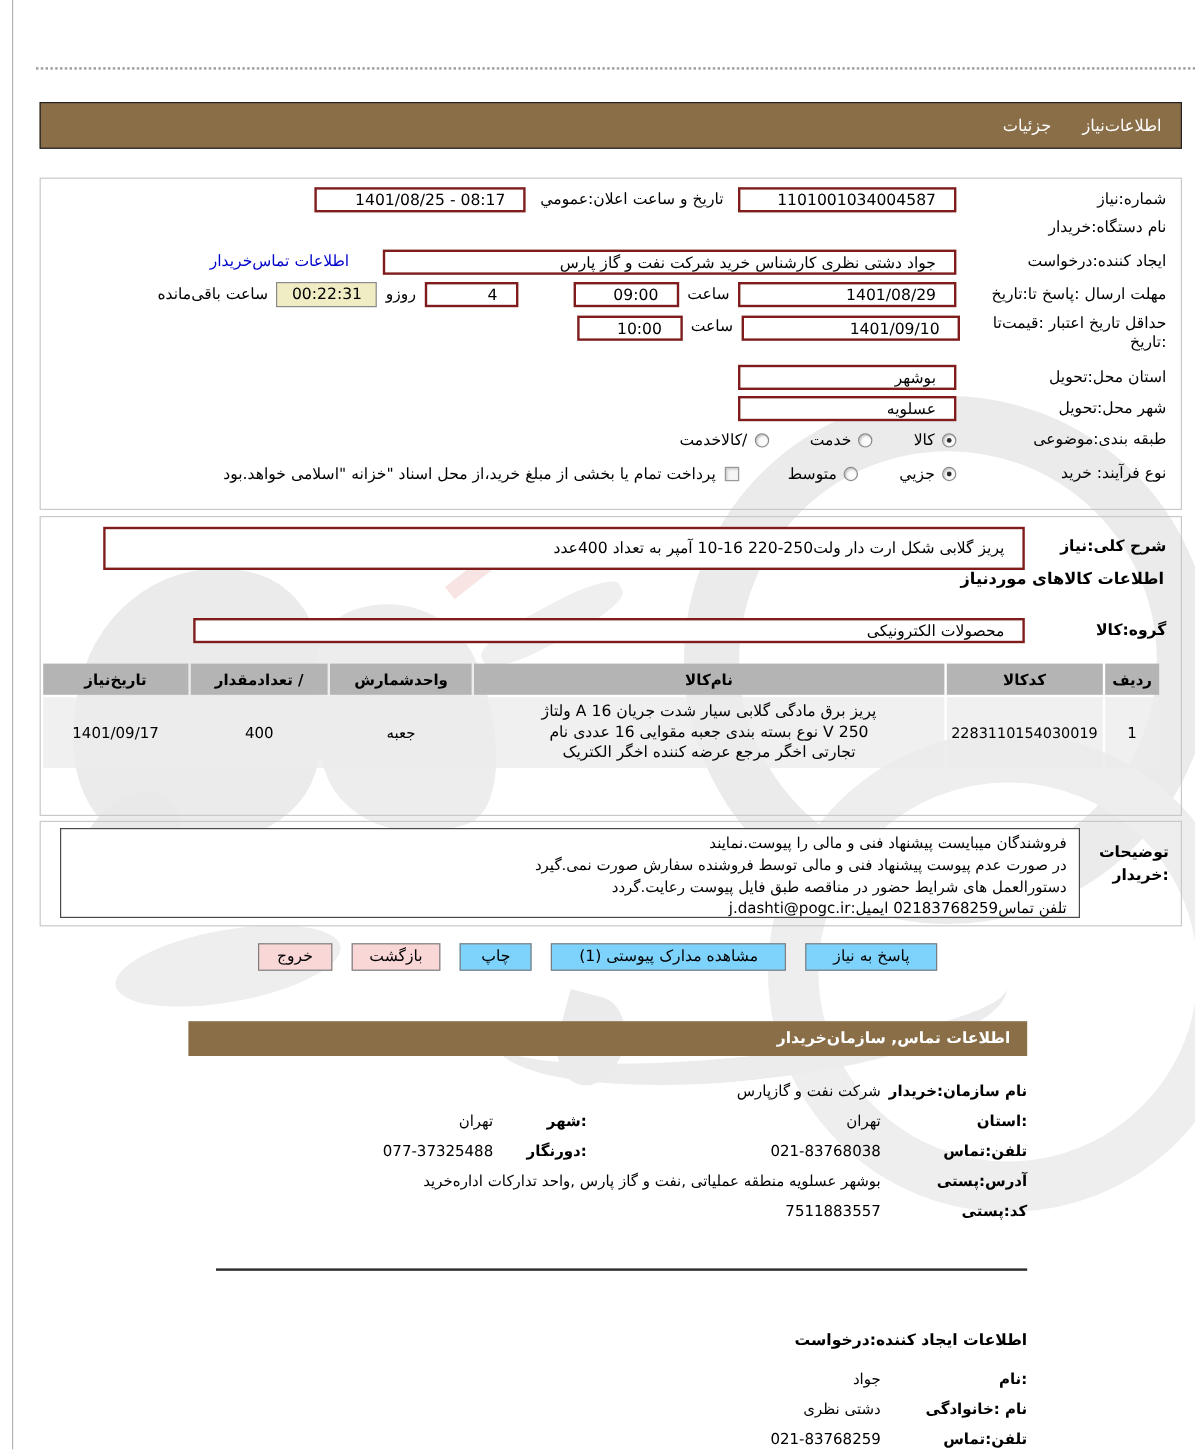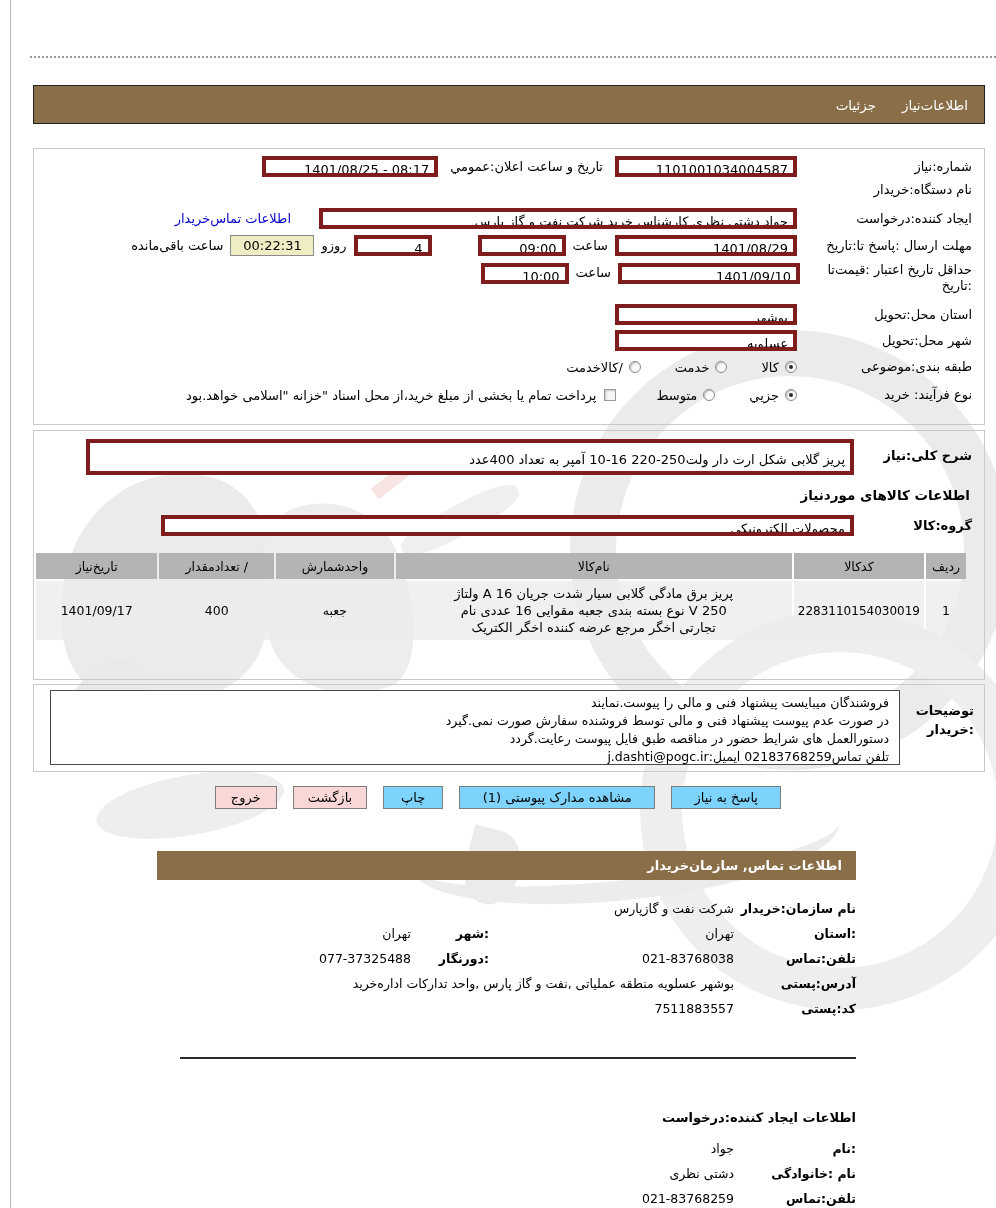--- a/index.html
+++ b/index.html
@@ -34,21 +34,21 @@
           color:#fff; font-weight:bold; font-size:13px; }
 
   
   .box { position:absolute; left:33px; width:952px; border:1px solid #c9c9c9; z-index:2; }
   .box1 { top:148px; height:277px; }
   .box2 { top:430px; height:250px; }
   .box3 { top:684px; height:88px; }
 
   .frow { position:absolute; right:12px; left:12px; display:flex; direction:rtl; align-items:center; }
   .flabel { flex:0 0 175px; font-size:13px; line-height:16px; }
-  .inp { height:21px; border:4px solid #7f1d1d; background:#fff; padding:1px 5px; line-height:17px;
+  .inp { height:21px; border:2px solid #7f1d1d; background:#fff; padding:1px 15px; line-height:17px;
          overflow:hidden; white-space:nowrap; font-size:13px; }
   .rtlv { direction:rtl; text-align:right; }
   .ltrv { direction:ltr; text-align:right; }
   .mini-label { padding:0 7px; white-space:nowrap; }
   .cream { height:21px; border:1px solid #8a8a8a; background:#f0ecc3; width:84px; text-align:center;
            direction:ltr; line-height:19px; }
   .link { color:#0000cc; margin-right:28px; white-space:nowrap; cursor:pointer; }
 
   .radio { width:12px; height:12px; border:1px solid #8a8a8a; border-radius:50%; background:#fcfcfc;
            display:inline-block; position:relative; margin-left:6px; flex:0 0 auto;
@@ -57,21 +57,21 @@
            background:#2b2b2b; border-radius:50%; }
   .chk { width:12px; height:12px; border:1px solid #999; background:#f5f5f5; display:inline-block;
          margin-left:8px; flex:0 0 auto; box-shadow:inset 1px 1px 2px rgba(0,0,0,0.2); }
   .optlabel { margin-left:34px; white-space:nowrap; }
   .b2label { flex:0 0 118px; font-weight:bold; }
   .heading { position:absolute; right:14px; font-weight:bold; font-size:13.5px; direction:rtl; }
 
   
   .gtable { position:absolute; right:16px; top:120px; direction:rtl; border-collapse:separate;
             border-spacing:2px; font-size:12.5px; }
-  .gtable th { background:#b4b4b4; font-weight:normal; height:26px; padding:2px 6px; text-align:center; }
+  .gtable th { background:#b4b4b4; font-weight:bold; height:26px; padding:2px 6px; text-align:center; }
   .gtable td { background:rgba(236,236,236,0.78); text-align:center; vertical-align:middle; padding:3px 4px; }
   .col-idx { width:40px; } .col-code { width:118px; } .col-name { width:412px; }
   .col-unit { width:120px; } .col-qty { width:118px; } .col-date { width:124px; }
   .name-cell { padding:4px 55px !important; line-height:17px; font-size:13px; direction:rtl; }
   .nowrap { white-space:nowrap; }
 
   
   .notes-label { position:absolute; right:10px; top:16px; width:72px; font-weight:bold; direction:rtl;
                  text-align:right; line-height:19px; }
   .notes-area { position:absolute; left:16px; right:84px; top:5px; bottom:6px; border:1px solid #4a4a4a;
@@ -192,21 +192,21 @@
     </div>
   </div>
 
   <div class="box box2">
 
     <div class="frow" style="top:8px; align-items:flex-start;">
       <span class="b2label" style="margin-top:9px;">شرح کلی:نیاز</span>
       <span class="inp rtlv" style="width:768px; height:36px; line-height:32px;">پریز گلابی شکل ارت دار ولت250-220 16-10 آمپر به تعداد 400عدد</span>
     </div>
 
-    <div class="heading" style="top:56px;">اطلاعات کالاهای موردنیاز</div>
+    <div class="heading" style="top:44px;">اطلاعات کالاهای موردنیاز</div>
 
     <div class="frow" style="top:84px;">
       <span class="b2label">گروه:کالا</span>
       <span class="inp rtlv" style="width:693px;">محصولات الکترونیکی</span>
     </div>
 
     <table class="gtable">
       <thead>
         <tr>
           <th class="col-idx">ردیف</th>

